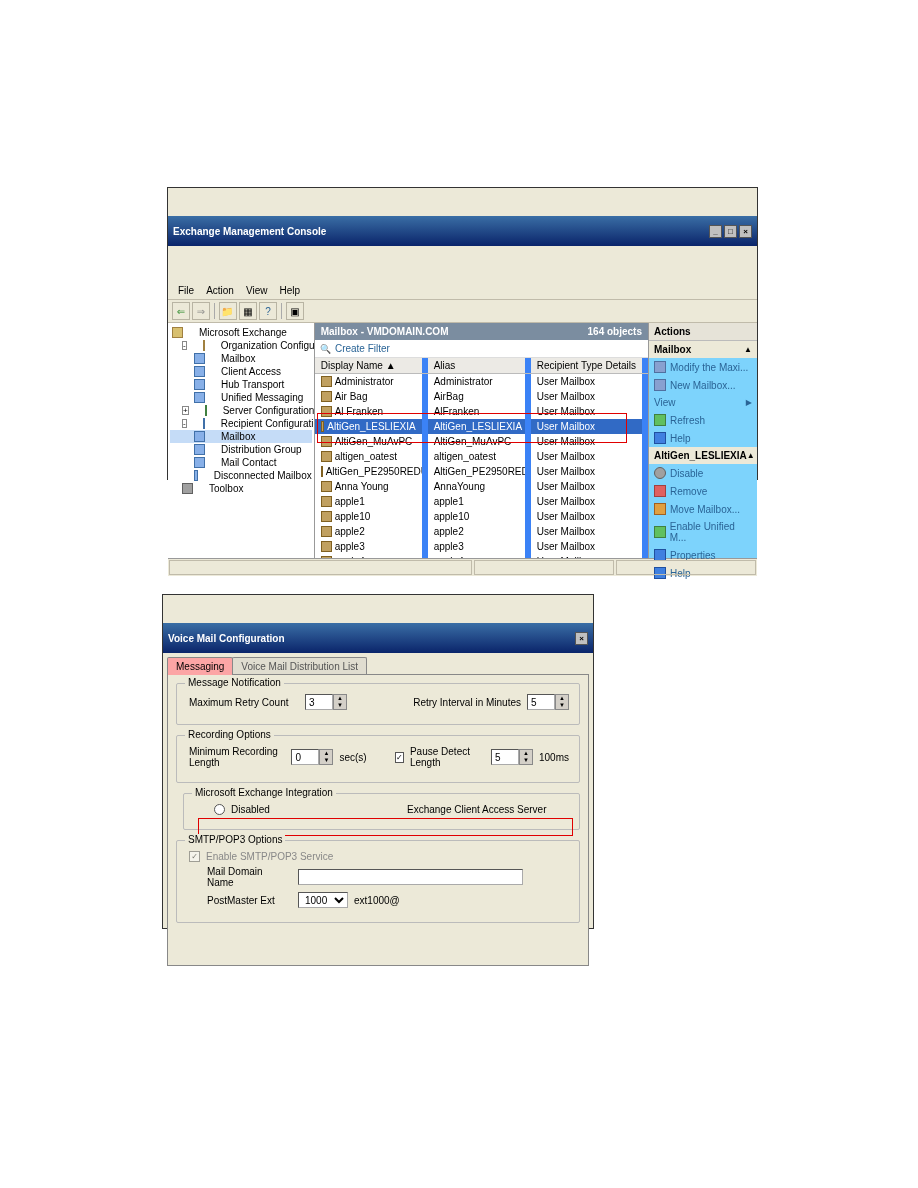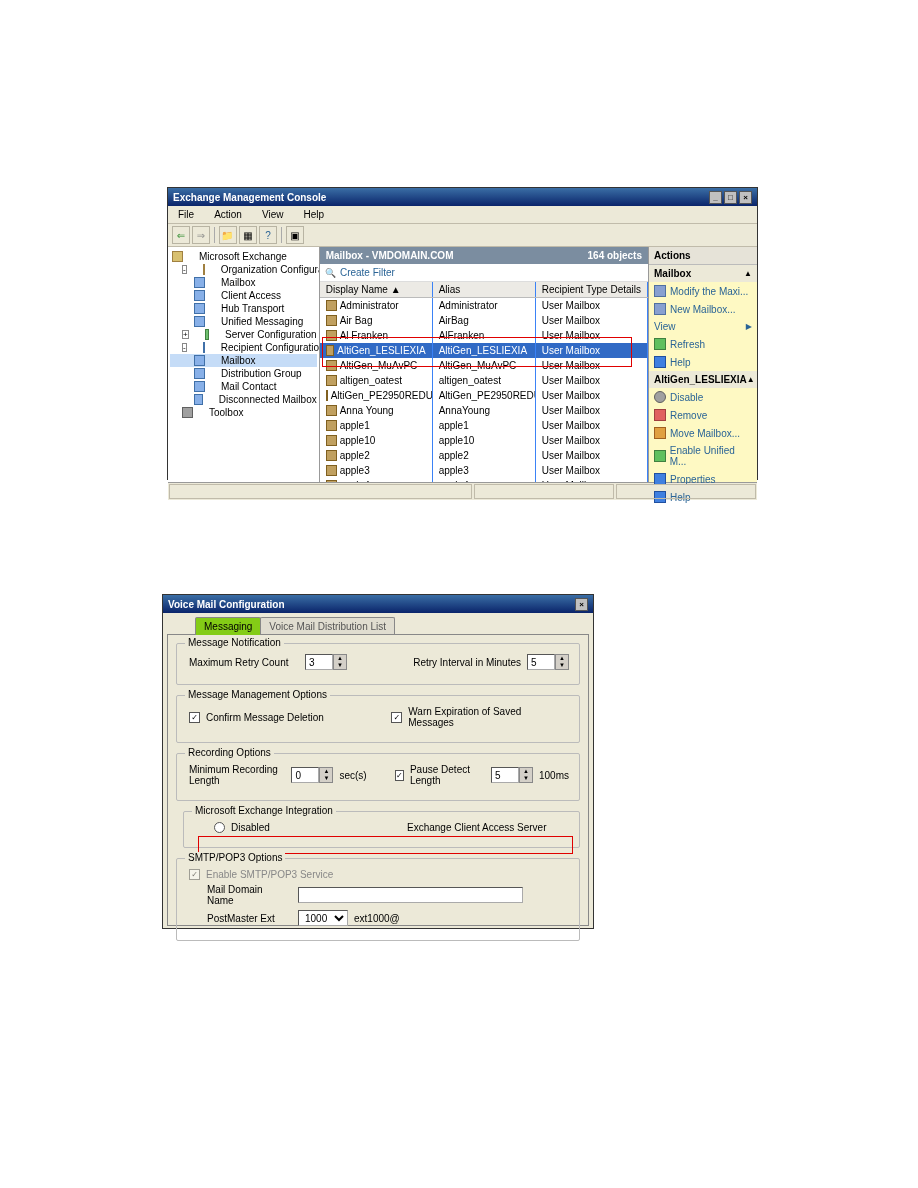--- a/index.html
+++ b/index.html
@@ -1,21 +1,21 @@
 <!DOCTYPE html>
 <html><head>
 <meta charset="utf-8">
 <style>
   * { box-sizing: border-box; font-family: Tahoma, Arial, sans-serif; font-size: 10px; }
   body { margin: 0; padding: 0; background: #fff; width: 918px; height: 1188px; position: relative; }
   .window { position: absolute; border: 1px solid #333; background: #ece9d8; }
-  .titlebar { background: linear-gradient(#3a6ea5,#0a246a); color: #fff; font-weight: bold; padding: 3px 5px; display: flex; justify-content: space-between; align-items: center; height: 18px; }
+  .titlebar { background: linear-gradient(#3a6ea5,#0a246a); color: #fff; font-weight: bold; padding: 3px 5px; display: flex; justify-content: space-between; align-items: center; height: 30px; margin-top: 28px; }
   .titlebar-controls { display: flex; gap: 2px; }
   .titlebar-btn { width: 13px; height: 13px; background: #c0c0c0; border: 1px solid #555; display: flex; align-items: center; justify-content: center; font-size: 8px; color: #000; cursor: default; }
-  .menubar { display: flex; background: #ece9d8; padding: 2px 4px; gap: 8px; border-bottom: 1px solid #c0bbaa; }
+  .menubar { display: flex; background: #ece9d8; padding: 2px 4px; gap: 0; border-bottom: 1px solid #c0bbaa; margin-top: 36px; }
   .menubar span { padding: 1px 6px; }
   .toolbar { display: flex; background: #ece9d8; padding: 2px 4px; gap: 2px; border-bottom: 1px solid #c0bbaa; align-items: center; }
   .tb-btn { width: 18px; height: 18px; border: 1px solid #b8b4a3; display: flex; align-items: center; justify-content: center; }
   .tb-sep { width: 1px; height: 16px; background: #aaa; margin: 0 2px; }
   .content { display: flex; flex: 1; background: #fff; }
   .tree-pane { width: 155px; background: #fff; border-right: 1px solid #999; padding: 3px 2px; overflow: hidden; }
   .tree-item { padding: 1px 0 1px 14px; white-space: nowrap; display: flex; align-items: center; gap: 16px; position: relative; }
   .tree-item.l0 { padding-left: 2px; }
   .tree-item.l1 { padding-left: 12px; }
   .tree-item.l2 { padding-left: 24px; }
@@ -24,49 +24,49 @@
   .treeicon.org { background: #d8c070; border: 1px solid #a08040; }
   .treeicon.mb { background: #88b0e8; border: 1px solid #4070a8; }
   .treeicon.srv { background: #70c070; border: 1px solid #408040; }
   .treeicon.tbx { background: #a0a0a0; border: 1px solid #606060; }
   .tree-item.sel { background: #c5dcf7; }
   .center-pane { flex: 1; display: flex; flex-direction: column; border-right: 1px solid #999; }
   .center-title { background: #7b8da0; color: #fff; padding: 3px 6px; display: flex; justify-content: space-between; font-weight: bold; }
   .create-filter { padding: 3px 6px; background: #fff; color: #2a6496; display: flex; gap: 3px; align-items: center; border-bottom: 1px solid #ddd; }
   .create-filter::before { content: "🔍"; font-size: 9px; }
   .list-header { display: flex; background: #eceae5; border-bottom: 1px solid #bbb; }
-  .list-header div, .list-row div { padding: 2px 6px; overflow: hidden; white-space: nowrap; border-right: 1px solid #3b82f6; }
+  .list-header div, .list-row div { padding: 2px 6px; overflow: hidden; white-space: nowrap; border-right: 6px solid #3b82f6; }
   .col-dn { width: 113px; }
   .col-al { width: 103px; }
   .col-rt { flex: 1; }
   .list-body { overflow: auto; flex: 1; background: #fff; position: relative; }
   .list-row { display: flex; align-items: center; }
   .list-row .col-dn { display: flex; align-items: center; gap: 3px; }
   .usricon { width: 11px; height: 11px; background: #c0a060; border: 1px solid #806020; display: inline-block; }
   .list-row.sel { background: #316ac5; color: #fff; }
   .red-box { position: absolute; border: 1.5px solid #e00000; pointer-events: none; }
-  .actions-pane { width: 108px; background: #fef9c3; display: flex; flex-direction: column; }
+  .actions-pane { width: 108px; background: #7dd3fc; display: flex; flex-direction: column; }
   .actions-hdr { background: #e6e3d8; padding: 3px 5px; font-weight: bold; border-bottom: 1px solid #bbb; }
   .actions-sub { background: #ece9d8; padding: 3px 5px; font-weight: bold; display: flex; justify-content: space-between; align-items: center; }
   .actions-item { padding: 3px 5px; display: flex; align-items: center; gap: 4px; color: #2a6496; }
   .aicon { width: 12px; height: 12px; display: inline-block; }
   .aicon.bl { background: #88a0d0; border: 1px solid #5070a0; }
   .aicon.gn { background: #60c060; border: 1px solid #408040; }
   .aicon.gr { background: #a0a0a0; border: 1px solid #606060; border-radius: 6px; }
   .aicon.rd { background: #e06060; border: 1px solid #a04040; }
   .aicon.or { background: #e0a040; border: 1px solid #a06020; }
   .aicon.bl2 { background: #4080e0; border: 1px solid #2050a0; }
   .statusbar { height: 18px; background: #ece9d8; border-top: 1px solid #999; display: flex; }
   .statusbar div { border: 1px solid #c0bbaa; flex: 1; margin: 1px; }
 
   
   .dlg-body { padding: 4px; }
   .tabs { display: flex; }
   .tab { padding: 3px 8px; border: 1px solid #888; border-bottom: none; background: #ece9d8; border-radius: 2px 2px 0 0; margin-right: -1px; }
-  .tab.active { background: #84cc16; position: relative; z-index: 2; margin-left: 28px; }
+  .tab.active { background: #fca5a5; position: relative; z-index: 2; }
   .tab.inactive { background: #e0ddd0; color: #555; }
   .tabpage { border: 1px solid #888; padding: 8px; margin-top: -1px; background: #ece9d8; }
   .groupbox { border: 1px solid #bbb; border-radius: 2px; padding: 10px 10px 10px 12px; margin-bottom: 10px; position: relative; }
   .groupbox > .legend { position: absolute; top: -7px; left: 8px; background: #ece9d8; padding: 0 3px; }
   .field-row { display: flex; align-items: center; gap: 6px; margin-bottom: 4px; }
   .checkbox { width: 11px; height: 11px; border: 1px solid #555; background: #fff; display: inline-flex; align-items: center; justify-content: center; font-size: 8px; }
   .checkbox.checked::after { content: "✓"; }
   .radio { width: 11px; height: 11px; border: 1px solid #555; background: #fff; border-radius: 50%; display: inline-flex; align-items: center; justify-content: center; }
   .radio.checked::after { content: ""; width: 5px; height: 5px; border-radius: 50%; background: #000; }
   .spinner { display: flex; }
@@ -382,29 +382,20 @@
           <div class="spinner">
             <input value="5" style="">
             <div class="btns">
                 <span>▲</span>
                 <span>▼</span>
               </div>
           </div>
         </div>
       </div>
 
-      <div class="groupbox">
-        <span class="legend">Message Management Options</span>
-        <div class="field-row">
-          <span class="checkbox checked"></span>
-          <span style="width:180px;">Confirm Message Deletion</span>
-          <span class="checkbox checked"></span>
-          <span>Warn Expiration of Saved Messages</span>
-        </div>
-      </div>
 
       <div class="groupbox">
         <span class="legend">Recording Options</span>
         <div class="field-row">
           <span style="width:120px;">Minimum Recording Length</span>
           <div class="spinner">
             <input value="0" style="">
             <div class="btns">
                 <span>▲</span>
                 <span>▼</span>

